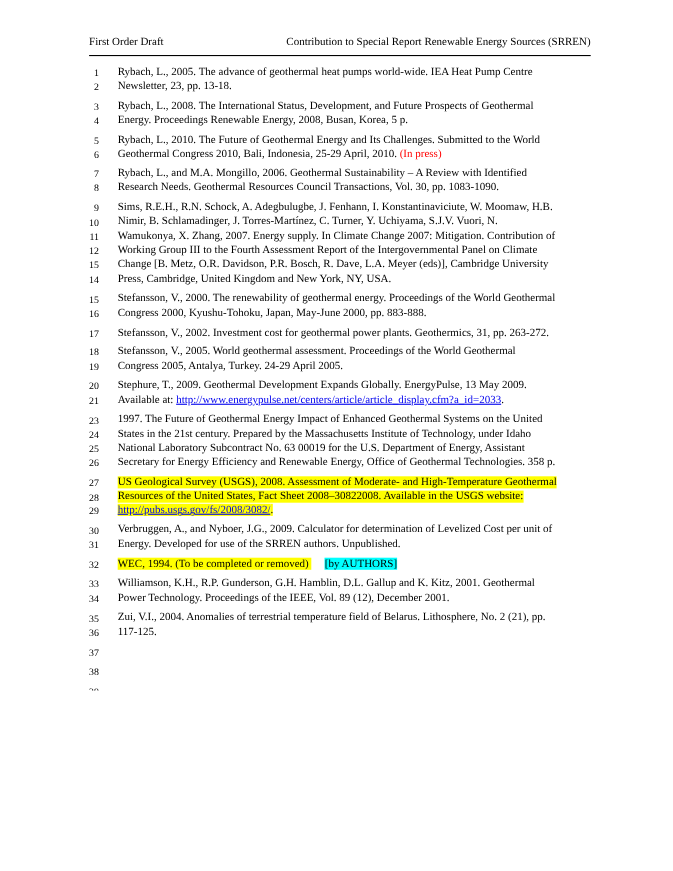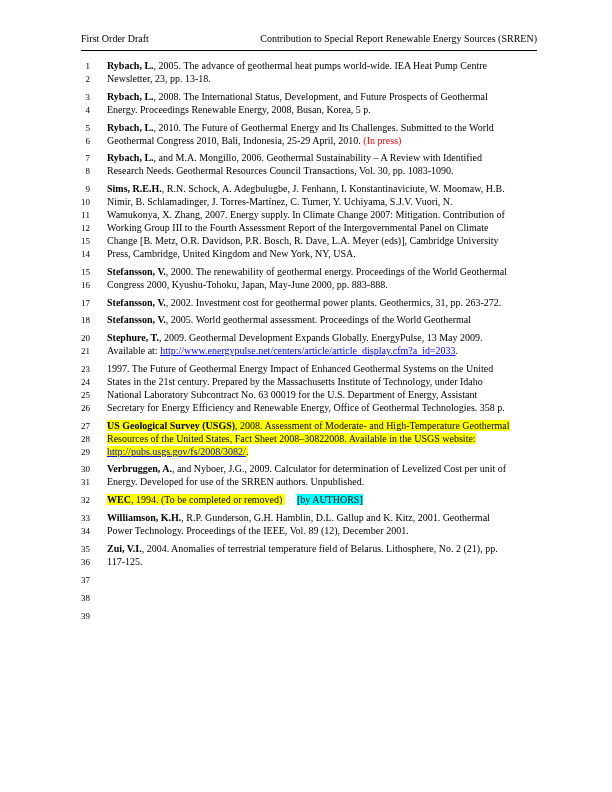--- a/index.html
+++ b/index.html
@@ -29,21 +29,21 @@
   .line{
     display:flex;
     line-height:12.9px;
     white-space:nowrap;
   }
   .num{
     flex:none;width:9px;text-align:right;margin-right:17px;
     font-size:9px;color:#000;
   }
   .text{font-size:10px;}
-  .bold{font-weight:bold;text-align:right;}
+  .bold{font-weight:normal;text-align:right;}
   .red{color:#FF0000;}
   .hl-yellow{background:#FFFF00;}
   .hl-cyan{background:#00FFFF;margin-left:12px;}
   a.link{color:#0000EE;text-decoration:underline;cursor:pointer;}
   .ftr{
     position:absolute;left:81px;width:456px;top:727px;
     font-weight:bold;font-size:10px;
   }
   .frow{display:flex;line-height:12.5px;}
   .f-left{flex:1;text-align:left;}
@@ -142,20 +142,24 @@
       <div class="ref">
         <div class="line">
           <span class="num">17</span>
           <span class="text"><span class="bold">Stefansson, V.</span><span>, 2002. Investment cost for geothermal power plants. Geothermics, 31, pp. 263-272.</span></span>
         </div>
       </div>
       <div class="ref">
         <div class="line">
           <span class="num">18</span>
           <span class="text"><span class="bold">Stefansson, V.</span><span>, 2005. World geothermal assessment. Proceedings of the World Geothermal</span></span>
+        </div>
+        <div class="line">
+          <span class="num">19</span>
+          <span class="text"><span>Congress 2005, Antalya, Turkey. 24-29 April 2005.</span></span>
         </div>
       </div>
       <div class="ref">
         <div class="line">
           <span class="num">20</span>
           <span class="text"><span class="bold">Stephure, T.</span><span>, 2009. Geothermal Development Expands Globally. EnergyPulse, 13 May 2009.</span></span>
         </div>
         <div class="line">
           <span class="num">21</span>
           <span class="text"><span>Available at: </span><a class="link">http://www.energypulse.net/centers/article/article_display.cfm?a_id=2033</a><span>.</span></span>

